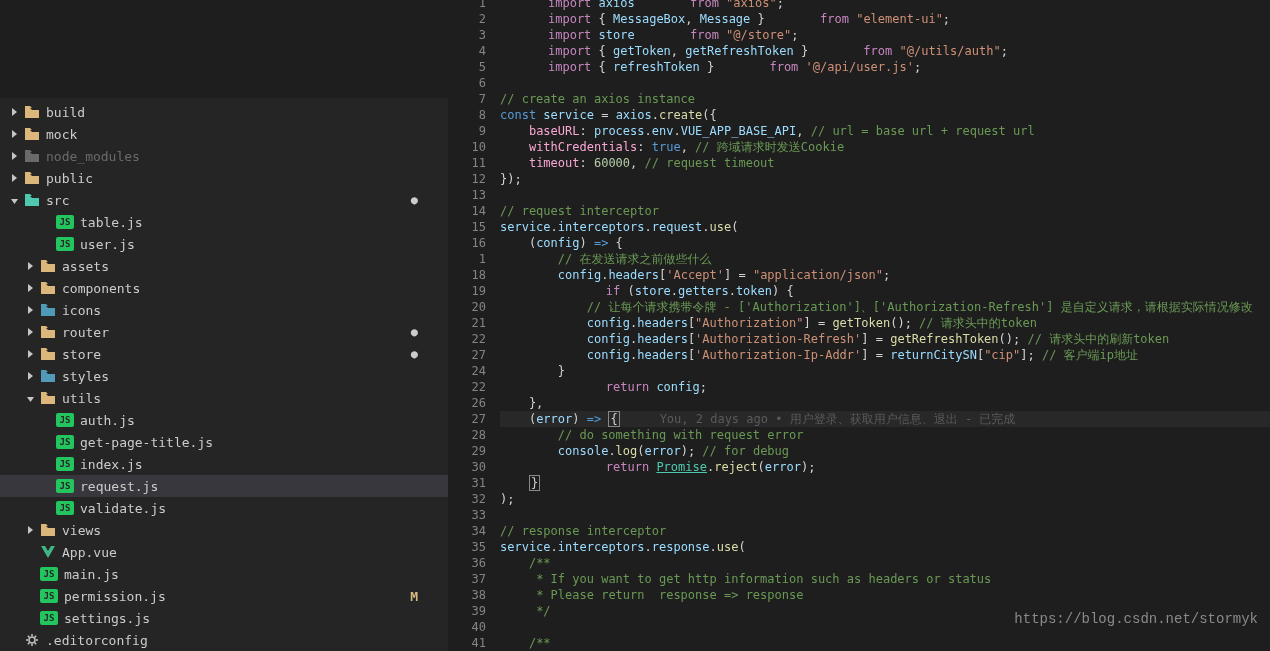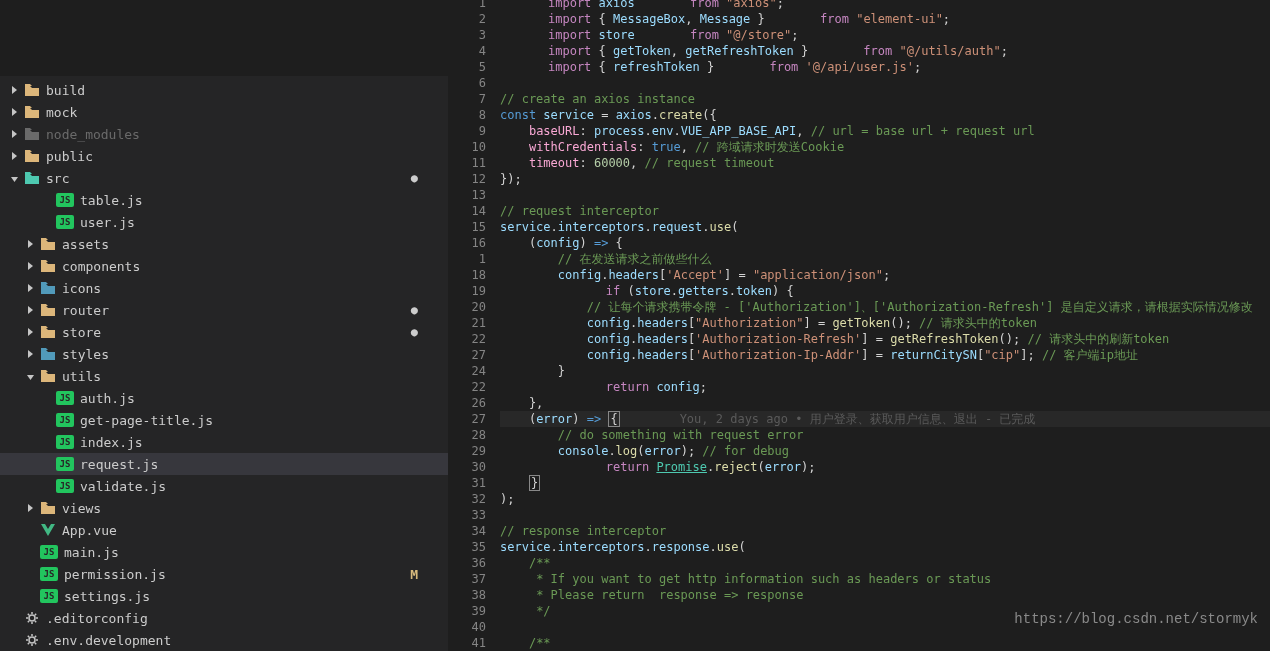--- a/index.html
+++ b/index.html
@@ -31,21 +31,21 @@
 .kw { color: #c586c0; margin-left: 48px; }
 .ident { color: #9cdcfe; }
 .str { color: #ce9178; }
 .fn { color: #dcdcaa; }
 .cmt { color: #6a9955; }
 .punc { color: #d4d4d4; }
 .const { color: #569cd6; }
 .num { color: #b5cea8; }
 .prop { color: #f9a8d4; }
 .type { color: #4ec9b0; text-decoration: underline; }
-.blame { color: #5a5a5a; font-style: normal; margin-left: 60px; }
+.blame { color: #5a5a5a; font-style: normal; margin-left: 40px; }
 .box { border: 1px solid #888; padding: 0 1px; }
 .watermark { position: absolute; right: 12px; bottom: 24px; color: #8a8a8a; font-size: 14px; font-family: Liberation Mono, monospace; }
 </style>
 </head>
 <body>
 
 <div class="app">
   <div class="sidebar" id="tree">
       <div class="tree-row">
         <span class="spacer" style="width:8px"></span>
@@ -280,31 +280,20 @@
       <div class="tree-row">
         <span class="spacer" style="width:8px"></span>
         <span class="chevron"></span>
         <span class="icon conf-ic">
           <svg width="14" height="14" viewBox="0 0 14 14">
             <circle cx="7" cy="7" r="3" fill="none" stroke="currentColor" stroke-width="1.5"></circle>
             <path d="M7 1 L7 3 M7 11 L7 13 M1 7 L3 7 M11 7 L13 7 M2.8 2.8 L4.2 4.2 M9.8 9.8 L11.2 11.2 M11.2 2.8 L9.8 4.2 M4.2 9.8 L2.8 11.2" stroke="currentColor" stroke-width="1.5"></path>
           </svg>
         </span>
         <span class="label ">.editorconfig</span>
-      </div>
-      <div class="tree-row">
-        <span class="spacer" style="width:8px"></span>
-        <span class="chevron"></span>
-        <span class="icon conf-ic">
-          <svg width="14" height="14" viewBox="0 0 14 14">
-            <circle cx="7" cy="7" r="3" fill="none" stroke="currentColor" stroke-width="1.5"></circle>
-            <path d="M7 1 L7 3 M7 11 L7 13 M1 7 L3 7 M11 7 L13 7 M2.8 2.8 L4.2 4.2 M9.8 9.8 L11.2 11.2 M11.2 2.8 L9.8 4.2 M4.2 9.8 L2.8 11.2" stroke="currentColor" stroke-width="1.5"></path>
-          </svg>
-        </span>
-        <span class="label ">.env.development</span>
       </div>
     </div>
   <div class="editor">
     <div class="gutter" id="gutter">
         <div class="line-num">1</div>
         <div class="line-num">2</div>
         <div class="line-num">3</div>
         <div class="line-num">4</div>
         <div class="line-num">5</div>
         <div class="line-num">6</div>

